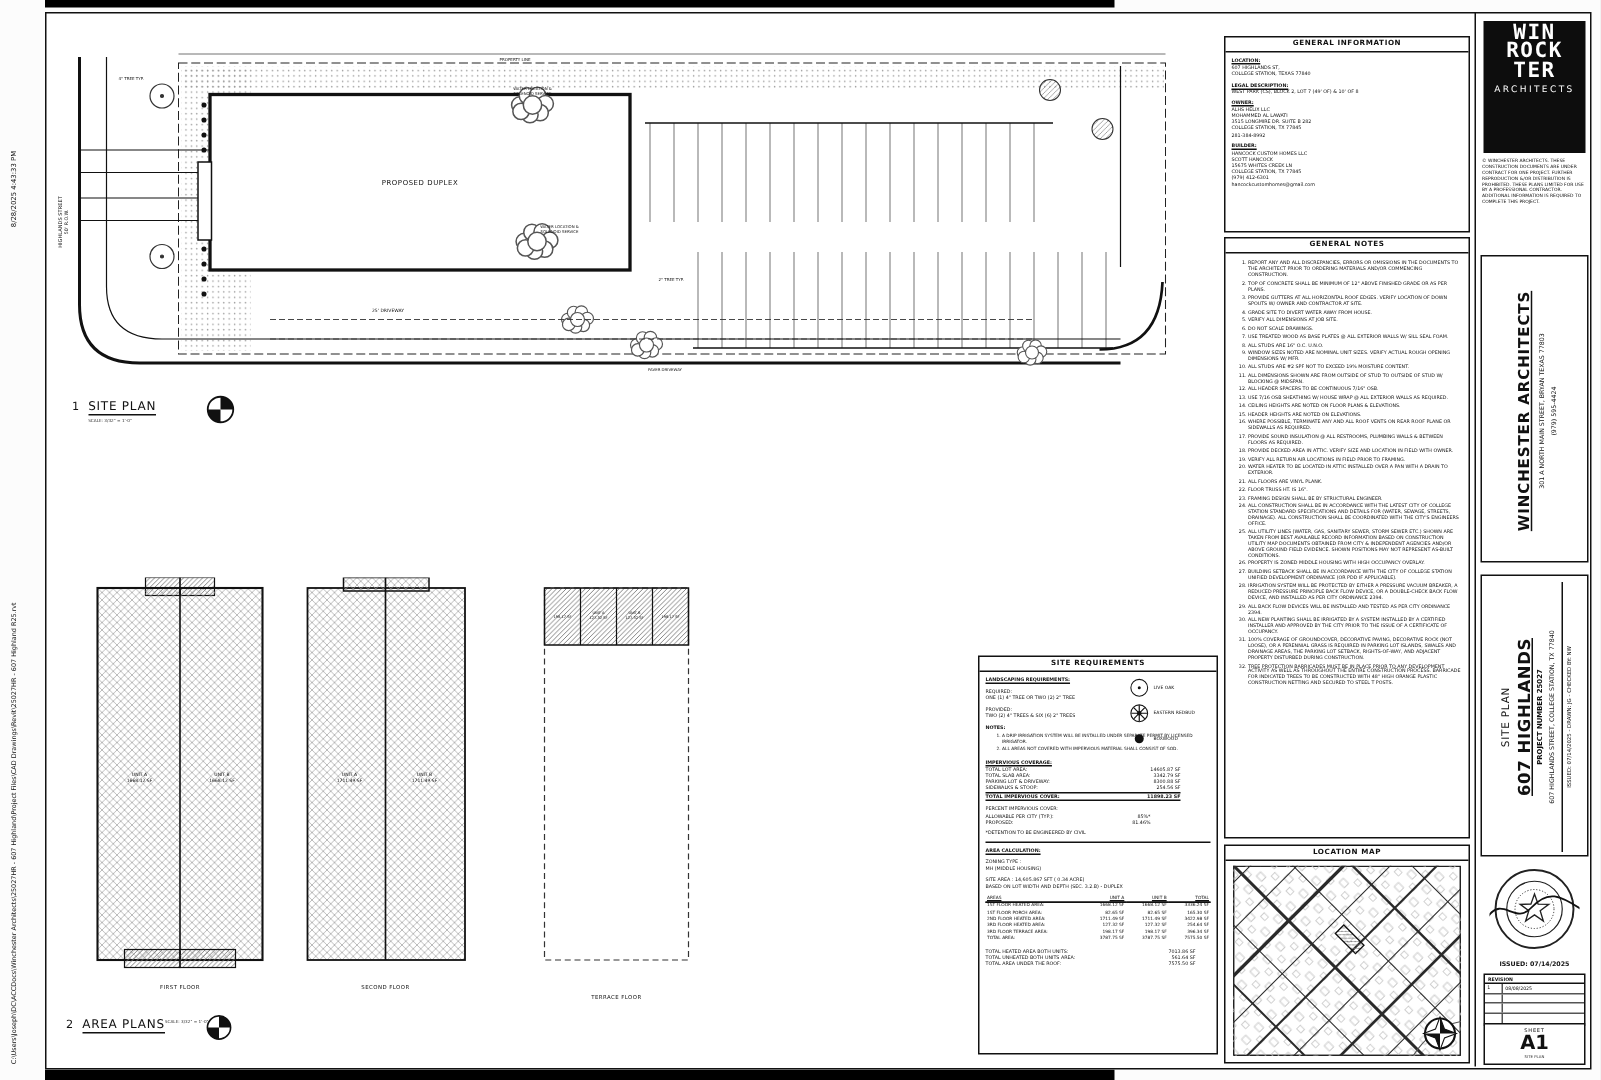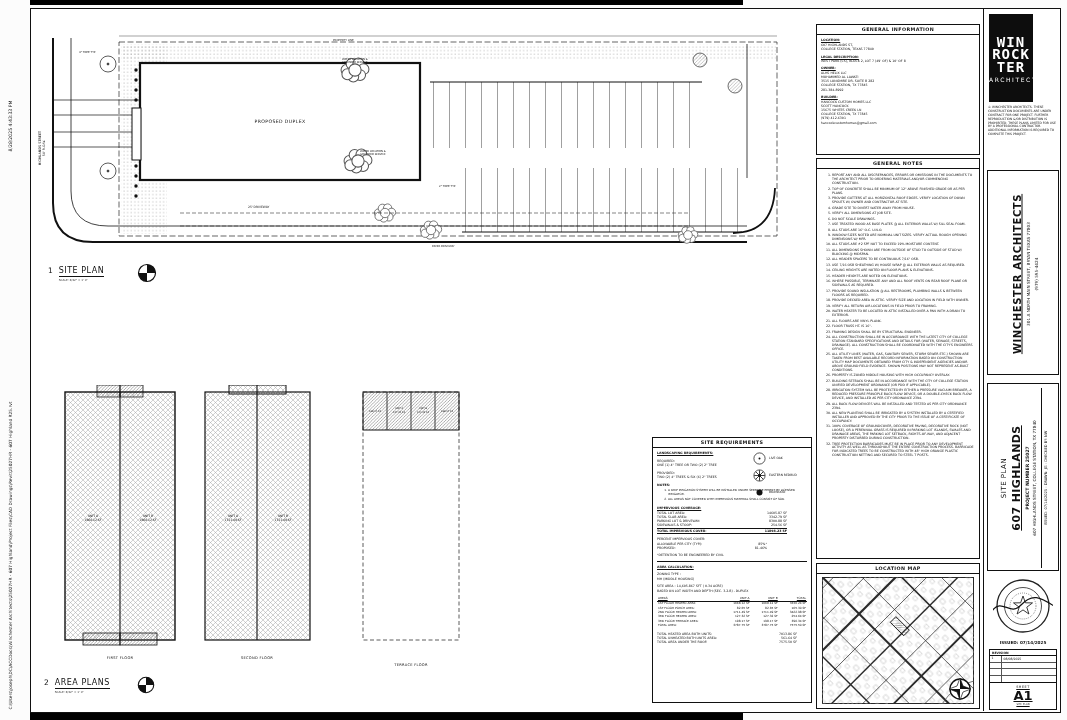--- a/index.html
+++ b/index.html
@@ -227,21 +227,21 @@
       <text x="366" y="27.6" font-size="2.4" text-anchor="middle">127.32 SF</text>
       <text x="390" y="24" font-size="2.4" text-anchor="middle">UNIT B</text>
       <text x="390" y="27.6" font-size="2.4" text-anchor="middle">127.32 SF</text>
       <text x="414" y="27" font-size="2.4" text-anchor="middle">198.17 SF</text>
       <text x="378" y="281" font-size="3.6" text-anchor="middle" letter-spacing="0.3">TERRACE FLOOR</text>
     </g>
   </svg>
 
   <div class="dwg-title" style="left:44px;top:678px;">
     <span class="num">2</span>
-    <span style="display:flex;flex-direction:column;">
+    <span style="display:flex;">
       <span class="tt">AREA PLANS</span>
       <span class="sc">SCALE: 3/32" = 1'-0"</span>
     </span>
   </div>
   <svg class="abs" style="left:136px;top:675px;" width="20" height="20" viewBox="0 0 22 22">
     <circle cx="11" cy="11" r="8.5" fill="#fff" stroke="#111" stroke-width="1.2"></circle>
     <path d="M11,11 L11,2.5 A8.5,8.5 0 0 1 19.5,11 Z" fill="#111"></path>
     <path d="M11,11 L11,19.5 A8.5,8.5 0 0 1 2.5,11 Z" fill="#111"></path>
   </svg>
 
@@ -534,21 +534,21 @@
         <circle cx="138" cy="112" r="10" fill="#fff" stroke="#111" stroke-width="1.4"></circle>
         <path d="M138,101 L141,109 L149,112 L141,115 L138,123 L135,115 L127,112 L135,109 Z" fill="#fff" stroke="#111" stroke-width="0.7"></path>
         <path d="M138,101 L141,109 L149,112 L138,112 Z" fill="#111"></path>
         <path d="M138,123 L135,115 L127,112 L138,112 Z" fill="#111"></path>
       </g>
     </svg>
   </div>
 
   <div class="abs" style="left:983px;top:8px;width:76px;height:703px;border-left:0.9px solid #111;">
 
-    <div class="logo" style="left:5px;top:6px;width:44px;height:88px;padding-top:22px;box-sizing:border-box;position:absolute;">
+    <div class="logo" style="left:5px;top:6px;width:68px;height:88px;padding-top:2px;box-sizing:border-box;position:absolute;">
       <div class="ml">WIN</div>
       <div class="ml">ROCK</div>
       <div class="ml">TER</div>
       <div class="sub">ARCHITECTS</div>
     </div>
 
     <div class="abs" style="left:4px;top:98px;width:70px;font-size:3px;line-height:1.3;text-align:left;">© WINCHESTER ARCHITECTS. THESE CONSTRUCTION DOCUMENTS ARE UNDER CONTRACT FOR ONE PROJECT. FURTHER REPRODUCTION &amp;/OR DISTRIBUTION IS PROHIBITED. THESE PLANS LIMITED FOR USE BY A PROFESSIONAL CONTRACTOR. ADDITIONAL INFORMATION IS REQUIRED TO COMPLETE THIS PROJECT.</div>
 
     <div class="rot-outer box" style="left:3px;top:162px;width:72px;height:205px;">
       <div class="rot-inner" style="width:205px;height:72px;left:-66.5px;top:66.5px;gap:3px;">
@@ -596,20 +596,20 @@
             <span class="rd"></span>
           </div>
 
           <div class="revrow">
             <span class="rn"></span>
             <span class="rd"></span>
           </div>
         </div>
     </div>
 
-    <div class="sheetbox" style="left:5px;top:674px;width:68px;height:28px;text-decoration:underline;">
+    <div class="sheetbox" style="left:5px;top:674px;width:68px;height:28px;">
       <div class="sl">SHEET</div>
       <div class="sn">A1</div>
       <div class="sp">SITE PLAN</div>
     </div>
   </div>
 
 </div>
 
 </body></html>

